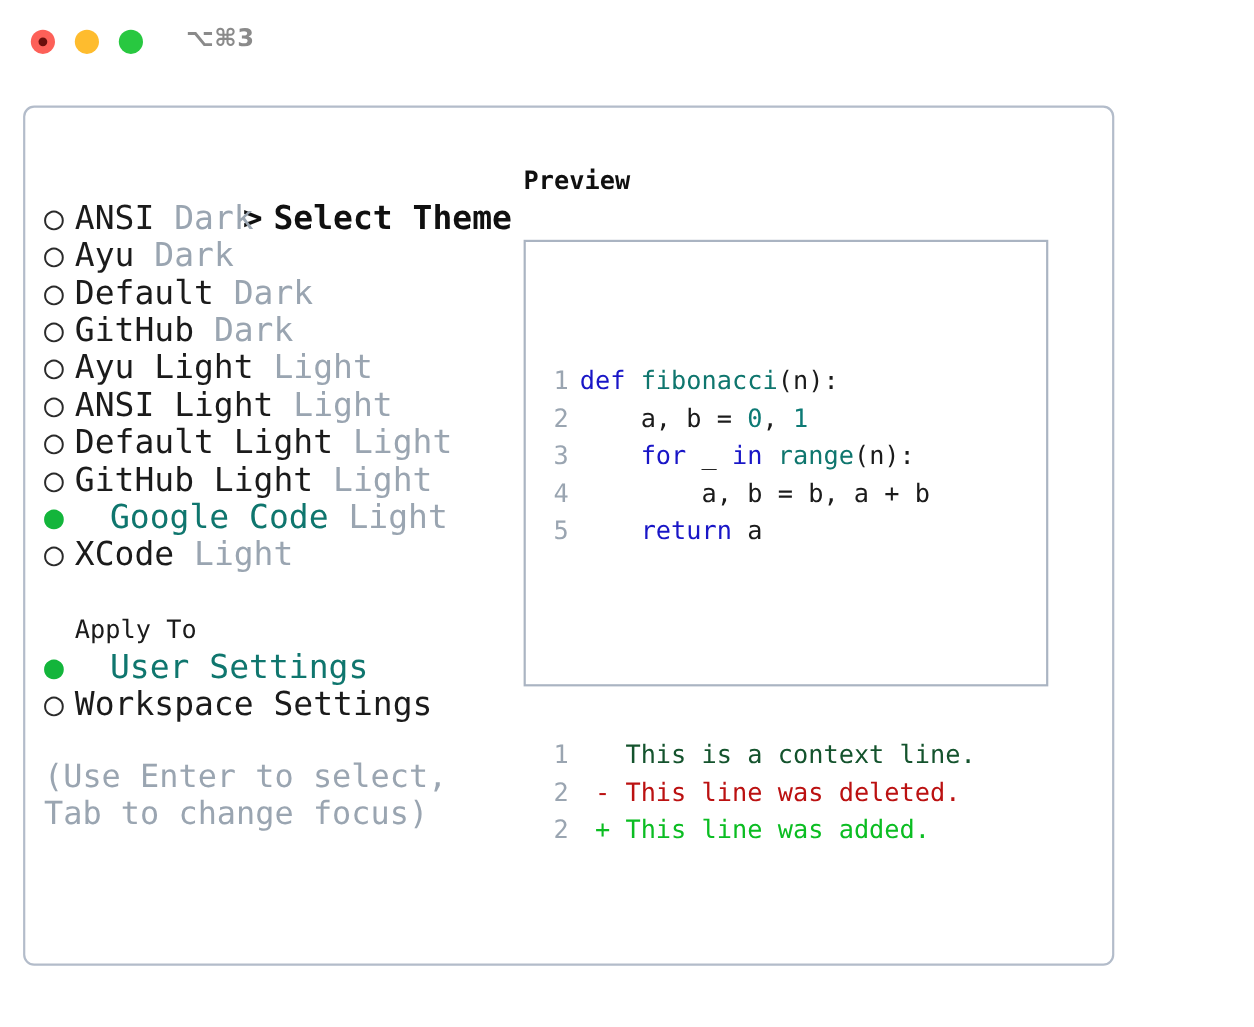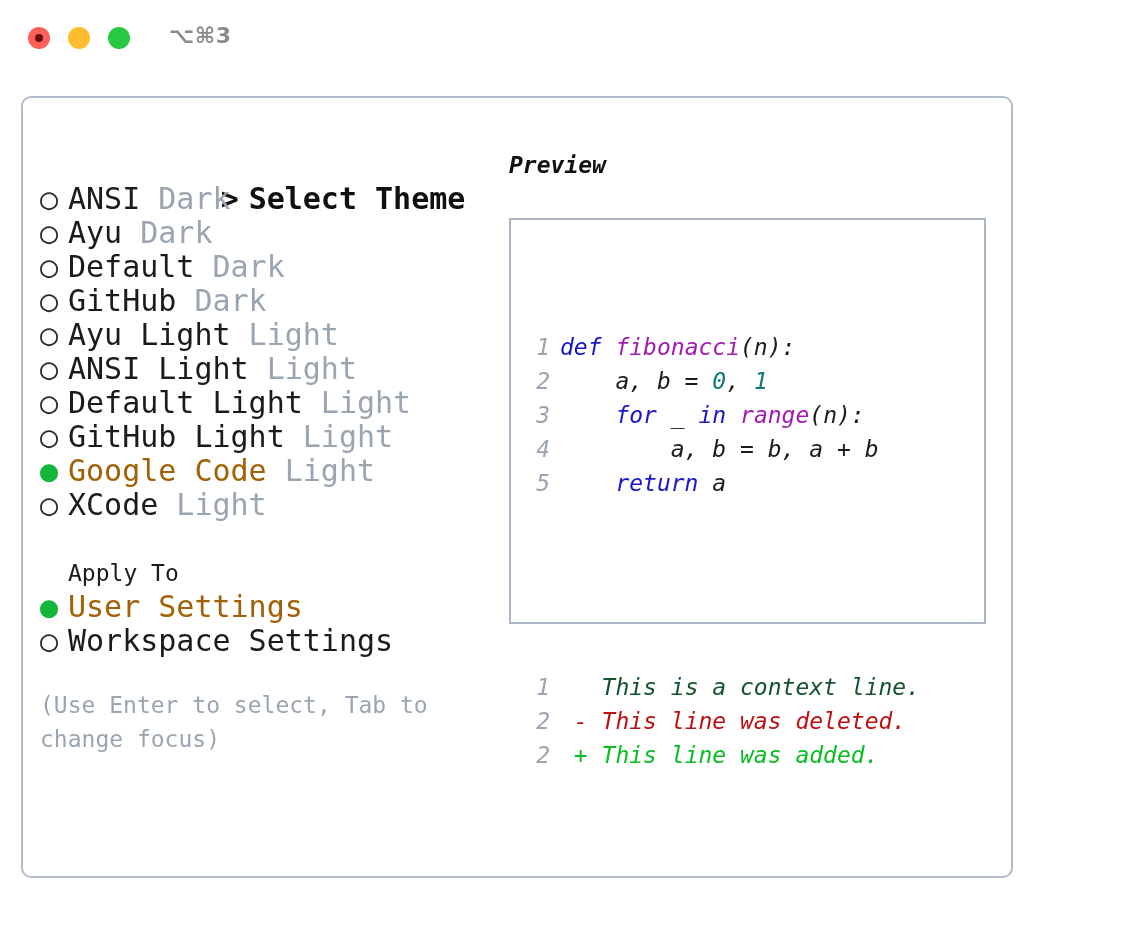--- a/index.html
+++ b/index.html
@@ -96,48 +96,47 @@
     color: #1b1b1b;
   }
   .header-row {
     font-weight: bold;
     color: #101010;
   }
   .caret { display: inline-block; width: 28px; }
   .bullet { display: inline-block; width: 28px; }
   .bullet.on  { color: #13b53b; }
   .bullet.off { color: #2b2b2b; }
-  .row.selected .label { color: #a16207; }
+  .row.selected .label { color: #0f766e; margin-left: 32px; }
   .tag {
     color: #9aa5b1;
   }
   .spacer { height: 34px; }
   .section-label {
     height: 34px;
     line-height: 34px;
     font-size: 23px;
     color: #1b1b1b;
     padding-left: 28px;
     font-weight: normal;
     white-space: pre;
   }
   .hint {
     margin-top: 30px;
-    font-size: 23px;
+    font-size: 29px;
     line-height: 34px;
     color: #9aa5b1;
     width: 420px;
   }
 
   
   .right-col {
     position: absolute;
-    left: 486px; top: 50px;
+    left: 453px; top: 50px;
     width: 495px;
-    font-style: italic;
   }
   .preview-title {
     font-size: 23px;
     line-height: 34px;
     font-weight: bold;
     color: #101010;
   }
   .preview-box {
     margin-top: 36px;
     width: 477px;
@@ -156,21 +155,21 @@
   }
   .cline { white-space: pre; }
   .ln {
     display: inline-block;
     width: 28px;
     text-align: right;
     color: #9aa5b1;
     margin-right: 10px;
   }
   .kw   { color: #1916c7; }
-  .fn   { color: #a21caf; }
+  .fn   { color: #0f766e; }
   .num  { color: #0d7a75; }
   .pl   { color: #1b1b1b; }
   .ctx  { color: #14532d; }
   .del  { color: #bb1111; }
   .add  { color: #0bbd22; }
   .gap  { height: 34px; }
 </style>
 </head>
 <body>
 

